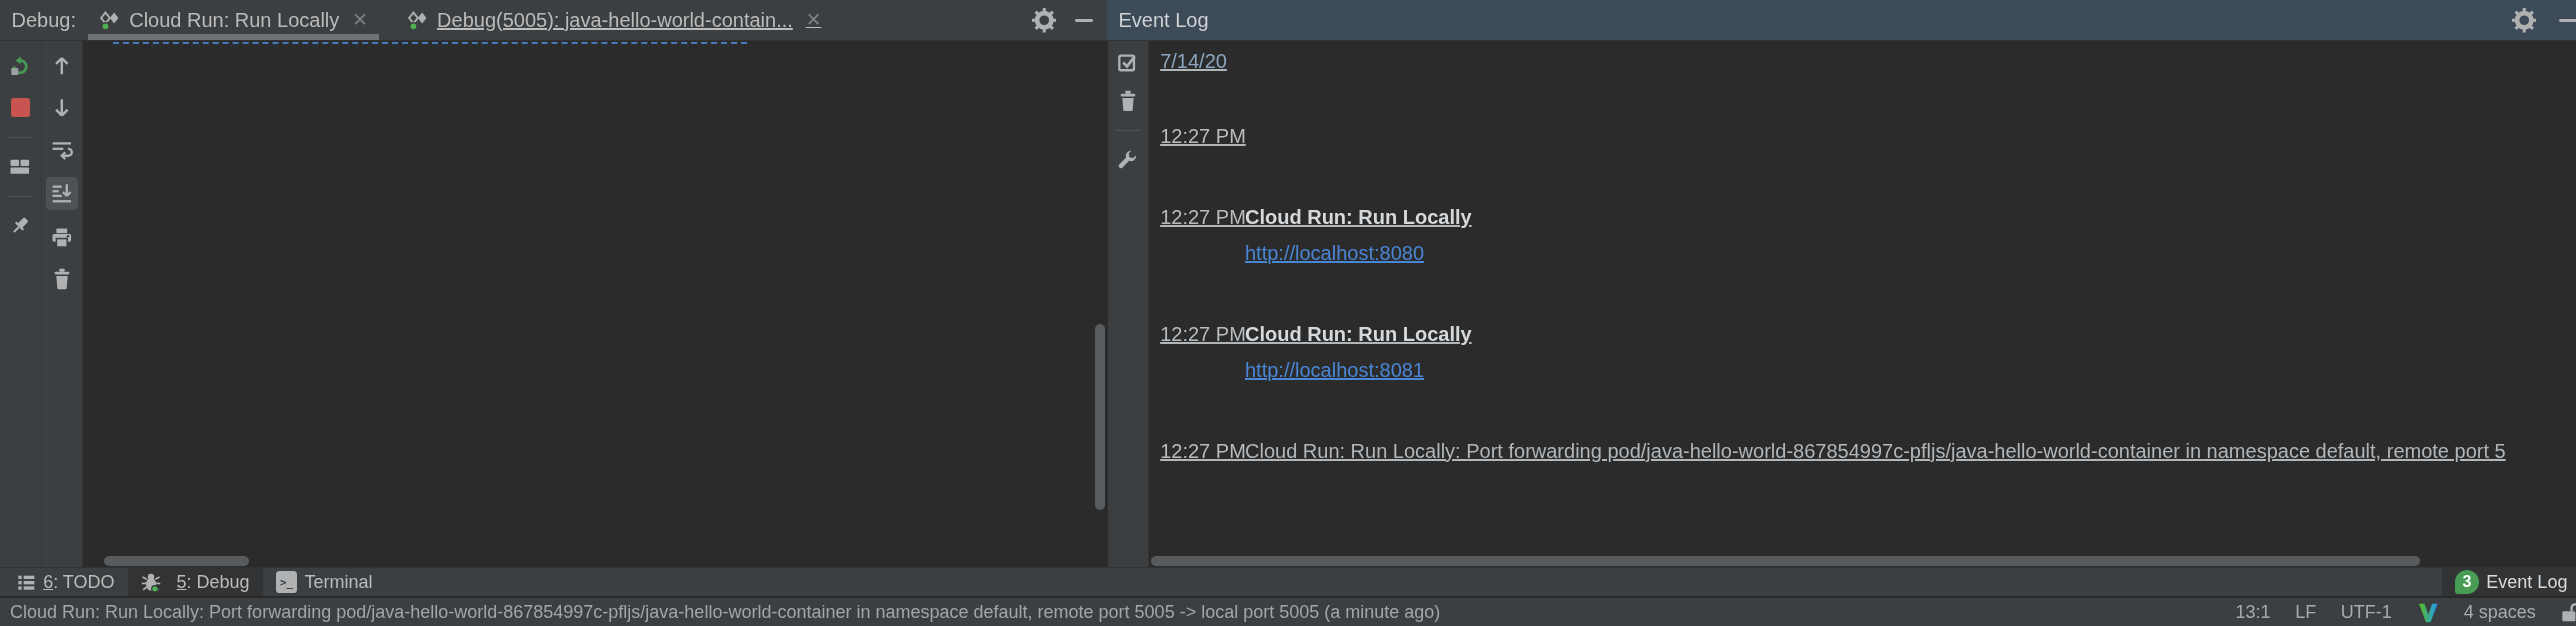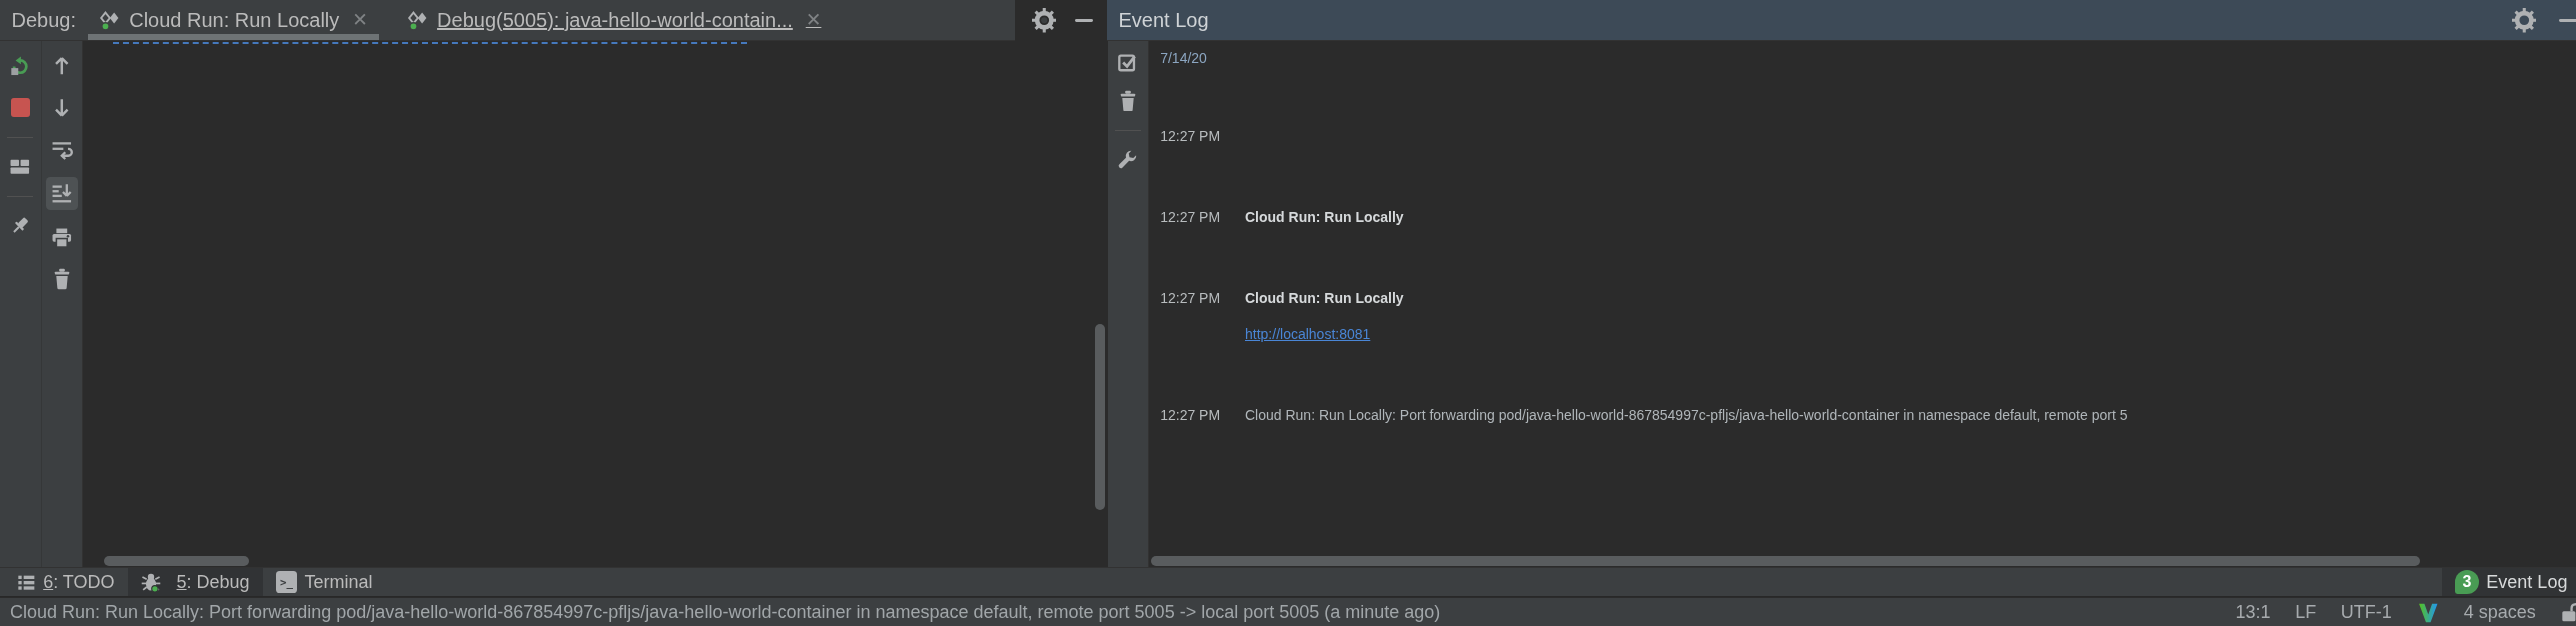--- a/index.html
+++ b/index.html
@@ -4,21 +4,21 @@
 <style>
   * { margin:0; padding:0; box-sizing:border-box; }
   html,body { background:#1e1e1e; }
   .screen{
     position:relative; width:2576px; height:626px; background:#2B2B2B;
     font-family:"Liberation Sans", sans-serif; overflow:hidden;
     -webkit-font-smoothing:antialiased;
   }
   
   .debug-header{
-    position:absolute; left:0; top:0; width:1015px; height:41px;
+    position:absolute; left:0; top:0; width:1107px; height:41px;
     background:#3C3F41; border-bottom:0.7px solid #323232;
     display:flex; align-items:center;
   }
   .debug-label{ color:#BBBBBB; font-size:20px; margin:0 11.5px 0 11.5px; }
   .run-tab{
     position:relative; height:100%; display:flex; align-items:center; gap:8.6px;
     padding:0 11.5px; color:#BBBBBB; font-size:20px; cursor:default; white-space:nowrap;
   }
   .run-tab.selected::after{
     content:''; position:absolute; left:0; right:0; bottom:0; height:5.8px; background:#6E7375;
@@ -66,21 +66,21 @@
   .hscroll{ position:absolute; left:20px; bottom:1.4px; width:145px; height:10px; background:#595C5E; border-radius:5px; }
   
   .eventlog{ position:absolute; left:1108px; top:41px; right:0; height:526px; background:#2B2B2B; }
   .el-strip{
     position:absolute; left:0; top:0; width:41px; height:100%;
     background:#3C3F41; border-right:0.7px solid #323232;
     display:flex; flex-direction:column; align-items:center; padding-top:10px; gap:17.3px;
   }
   .el-content{
     position:absolute; left:45px; top:0; right:0; bottom:0; overflow:hidden;
-    font-size:14px; color:#B0B6BA;
+    font-size:20px; color:#B0B6BA;text-decoration:underline;
   }
   .el-date{ color:#8CA6C1; padding:8.6px 0 4.3px 7.2px; height:32px; }
   .el-entry{ display:flex; margin-bottom:20px;margin-top:45px; }
   .el-time{ flex:none; width:92px; padding-left:7.2px; color:#B8BCBE; line-height:36px; white-space:nowrap; }
   .el-body{ min-width:0; }
   .el-title{ line-height:36px; white-space:pre; color:#B0B6BA; }
   .el-entry.bold .el-title{ font-weight:700; color:#D6D9DB; }
   .el-line{ line-height:36px; white-space:pre; }
   .el-linkline{ line-height:36px; }
   .el-link{ color:#4A86D6; text-decoration:underline; }
@@ -323,20 +323,21 @@
       <div class="el-entry">
             <div class="el-time">12:27 PM</div>
           </div>
           <div class="el-entry bold">
             <div class="el-time">12:27 PM</div>
             <div class="el-body">
               <div class="el-title">Cloud Run: Run Locally</div>
               <div>
                 <div class="el-line"></div>
               </div>
+              <div class="el-linkline optional"><a class="el-link">http://localhost:8080</a></div>
             </div>
           </div>
           <div class="el-entry bold">
             <div class="el-time">12:27 PM</div>
             <div class="el-body">
               <div class="el-title">Cloud Run: Run Locally</div>
               <div>
                 <div class="el-line"></div>
               </div>
               <div class="el-linkline optional"><a class="el-link">http://localhost:8081</a></div>

